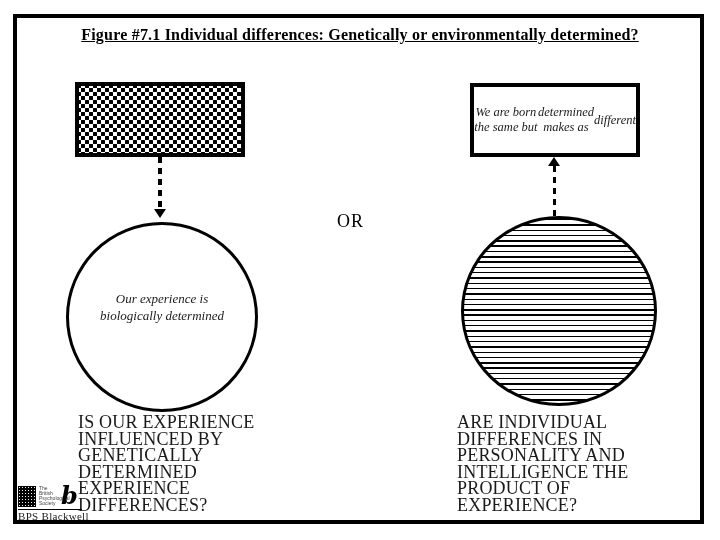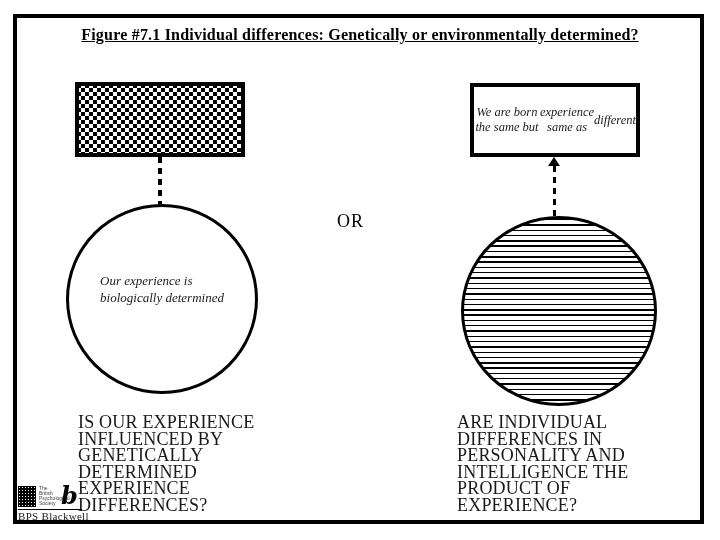--- a/index.html
+++ b/index.html
@@ -57,22 +57,22 @@
   .arrowhead-up{left:548px;top:157px;border-bottom:9px solid var(--ink);}
 
   .or-label{
     position:absolute;left:337px;top:211px;
     font-size:18px;color:var(--ink);letter-spacing:1px;
   }
 
   
   .circle{position:absolute;border:3px solid var(--ink);border-radius:50%;}
   .circle-left{
-    left:66px;top:204px;width:192px;height:190px;background:var(--paper);
-    display:flex;align-items:center;justify-content:center;
+    left:66px;top:222px;width:192px;height:190px;background:var(--paper);
+    display:flex;align-items:center;justify-content:center;text-align:center;
   }
   .circle-left .circle-text{
     font-style:italic;font-size:13px;line-height:17px;transform:translateY(-10px);
   }
   .circle-right{
     left:461px;top:216px;width:196px;height:190px;
     background:repeating-linear-gradient(to bottom,var(--ink) 0 1.4px,var(--paper) 1.4px 5.3px);
   }
 
   
@@ -120,21 +120,21 @@
 
   <div class="circle circle-left">
     <div class="circle-text">
       <div>Our experience is</div>
       <div>biologically determined</div>
     </div>
   </div>
 
   <div class="belief-box">
     <div>We are born the same but</div>
-    <div>experience same as</div>
+    <div>determined makes as</div>
     <div>different</div>
   </div>
   <div class="arrowhead arrowhead-up"></div>
   <div class="dash-v connector-right-line"></div>
 
   <div class="circle circle-right"></div>
 
   <div class="or-label">OR</div>
 
   <div class="caption caption-left">

